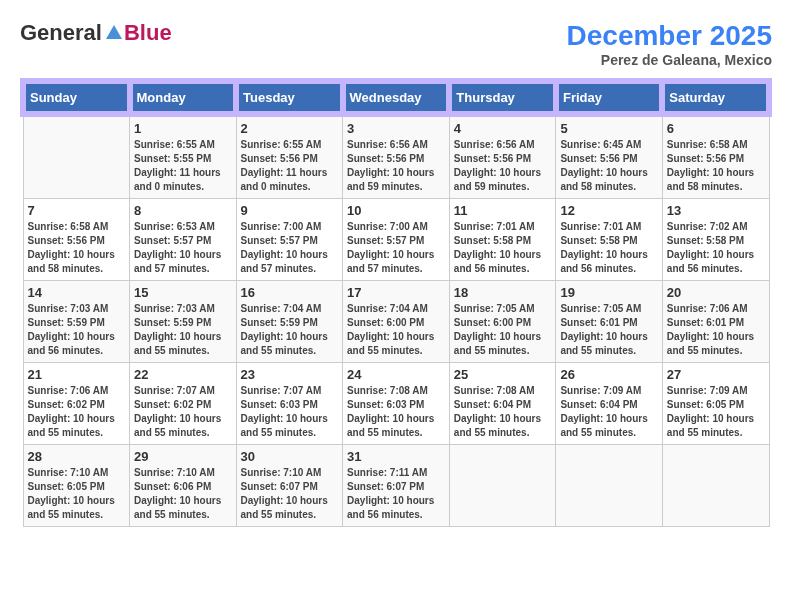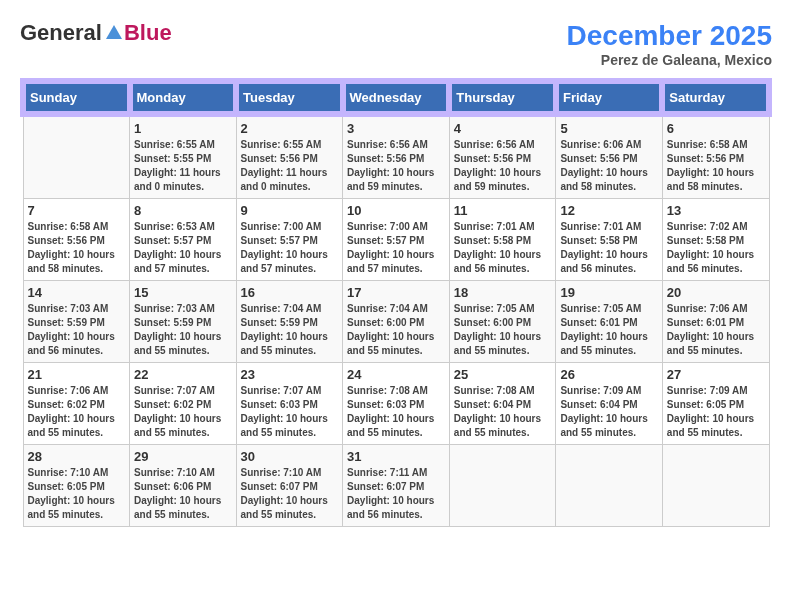--- a/index.html
+++ b/index.html
@@ -155,21 +155,21 @@
         </td>
         <td>
           <span class="day-number">4</span>
           <div class="day-info" style="white-space: pre-line;">Sunrise: 6:56 AM
 Sunset: 5:56 PM
 Daylight: 10 hours
 and 59 minutes.</div>
         </td>
         <td>
           <span class="day-number">5</span>
-          <div class="day-info" style="white-space: pre-line;">Sunrise: 6:06 AM
+          <div class="day-info" style="white-space: pre-line;">Sunrise: 6:45 AM
 Sunset: 5:56 PM
 Daylight: 10 hours
 and 58 minutes.</div>
         </td>
         <td>
           <span class="day-number">6</span>
           <div class="day-info" style="white-space: pre-line;">Sunrise: 6:58 AM
 Sunset: 5:56 PM
 Daylight: 10 hours
 and 58 minutes.</div>

